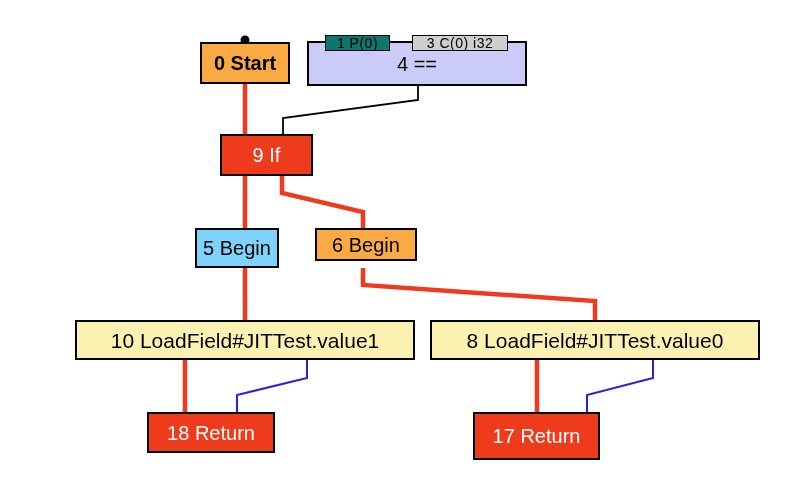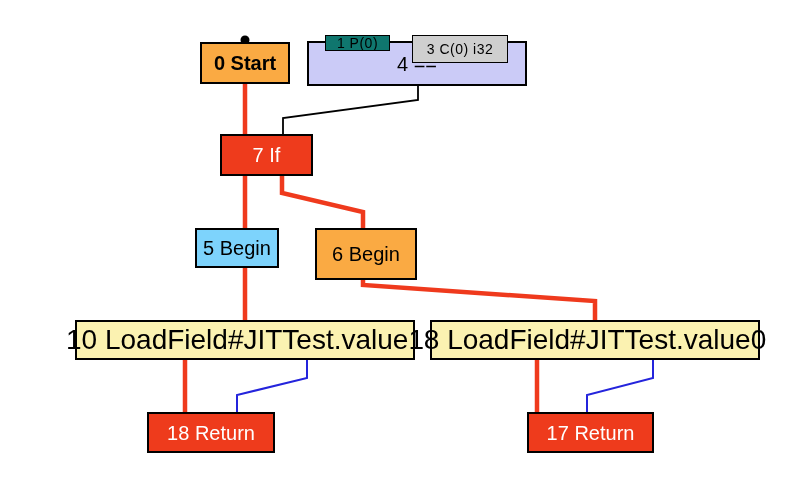--- a/index.html
+++ b/index.html
@@ -28,21 +28,21 @@
     align-items: center;
     justify-content: center;
     box-sizing: border-box;
     border: 2.5px solid #000000;
     font-size: 20px;
     line-height: 1;
     color: #000000;
     white-space: nowrap;
     cursor: default;
   }
-  .node.memory  { font-size: 28px; }
+  .node.memory  { font-size: 21px; }
   .node.value   { border-width: 2px; }
   .node.slot    { border-width: 1.5px; font-size: 14px; letter-spacing: 0.5px; z-index: 2; }
   .node.bold    { font-weight: bold; }
 </style>
 </head>
 <body>
 
 <div class="canvas" style="width: 794px; height: 480px; background: rgb(255, 255, 255);">
     <svg width="794" height="480" class="edge-layer">
       <polyline points="245,84 245,320" fill="none" stroke="#ef3a1d" stroke-width="4.5"></polyline>
@@ -57,37 +57,37 @@
     </svg>
     <div class="node region bold" style="left: 200px; top: 42px; width: 90px; height: 42px; background: rgb(250, 170, 67); border-color: rgb(0, 0, 0);">
       <span>0 Start</span>
     </div>
     <div class="node value" style="left: 307px; top: 41px; width: 220px; height: 45px; background: rgb(203, 203, 247); border-color: rgb(0, 0, 0);">
       <span>4 ==</span>
     </div>
     <div class="node slot" style="left: 325px; top: 35px; width: 65px; height: 16px; background: #0f766e; border-color: rgb(0, 0, 0);">
       <span>1 P(0)</span>
     </div>
-    <div class="node slot" style="left: 412px; top: 35px; width: 96px; height: 28px; background: rgb(207, 207, 207); border-color: rgb(0, 0, 0);">
+    <div class="node slot" style="left: 412px; top: 35px; width: 96px; height: 16px; background: rgb(207, 207, 207); border-color: rgb(0, 0, 0);">
       <span>3 C(0) i32</span>
     </div>
     <div class="node control" style="left: 220px; top: 134px; width: 93px; height: 42px; background: rgb(238, 59, 28); border-color: rgb(0, 0, 0); color: rgb(255, 255, 255);">
-      <span>7 If</span>
+      <span>9 If</span>
     </div>
     <div class="node region" style="left: 195px; top: 228px; width: 84px; height: 40px; background: #7dd3fc; border-color: rgb(0, 0, 0); align-items: center;">
       <span>5 Begin</span>
     </div>
-    <div class="node region" style="left: 315px; top: 228px; width: 102px; height: 52px; background: rgb(250, 170, 67); border-color: rgb(0, 0, 0);">
+    <div class="node region" style="left: 315px; top: 228px; width: 102px; height: 33px; background: rgb(250, 170, 67); border-color: rgb(0, 0, 0);">
       <span>6 Begin</span>
     </div>
     <div class="node memory" style="left: 75px; top: 320px; width: 340px; height: 40px; background: rgb(251, 242, 177); border-color: rgb(0, 0, 0);">
       <span>10 LoadField#JITTest.value1</span>
     </div>
     <div class="node memory" style="left: 430px; top: 320px; width: 330px; height: 40px; background: rgb(251, 242, 177); border-color: rgb(0, 0, 0); text-align: center;">
       <span>8 LoadField#JITTest.value0</span>
     </div>
     <div class="node control" style="left: 147px; top: 412px; width: 128px; height: 41px; background: rgb(238, 59, 28); border-color: rgb(0, 0, 0); color: rgb(255, 255, 255); text-align: center;">
       <span>18 Return</span>
     </div>
-    <div class="node control" style="left: 527px; top: 412px; width: 127px; height: 41px; background: rgb(238, 59, 28); border-color: rgb(0, 0, 0); color: rgb(255, 255, 255);">
+    <div class="node control" style="left: 473px; top: 412px; width: 127px; height: 48px; background: rgb(238, 59, 28); border-color: rgb(0, 0, 0); color: rgb(255, 255, 255);">
       <span>17 Return</span>
     </div>
   </div>
 
 </body></html>

